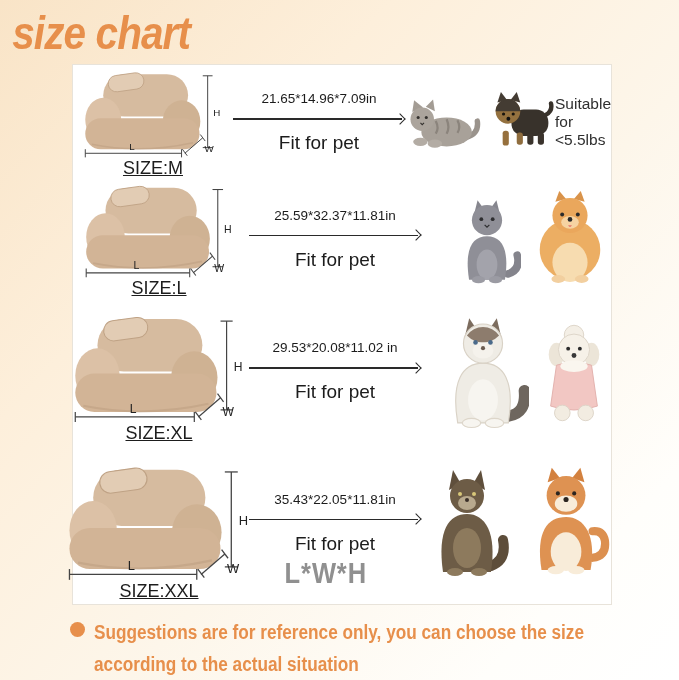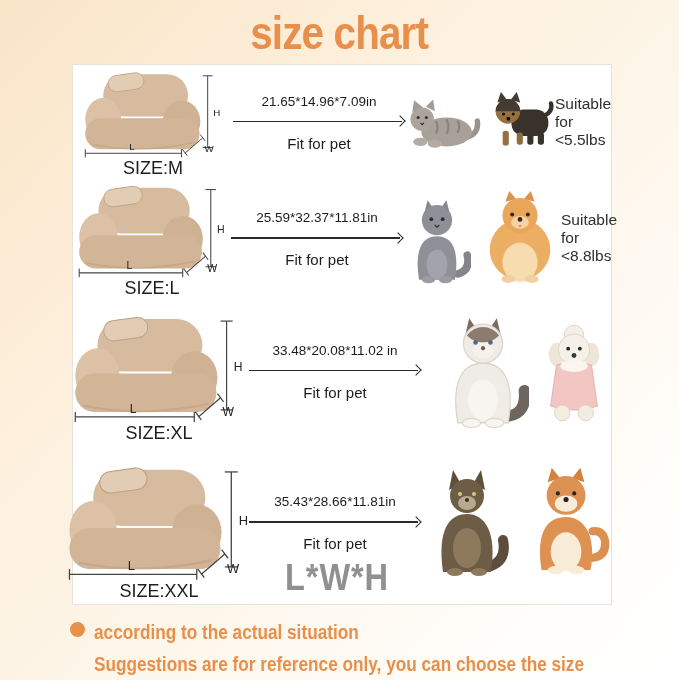--- a/index.html
+++ b/index.html
@@ -5,51 +5,51 @@
   * { margin:0; padding:0; box-sizing:border-box; }
   html,body { width:679px; height:680px; }
   body {
     position:relative; overflow:hidden;
     font-family:"Liberation Sans", sans-serif;
     background:linear-gradient(133deg,#f9e4c7 0%, #fdefdb 30%, #fdf6ea 58%, #fffefb 85%, #ffffff 100%);
   }
   .cond { display:inline-block; transform:scaleX(.88); transform-origin:center; white-space:nowrap; }
   .cond-l { display:inline-block; transform:scaleX(.86); transform-origin:left; white-space:nowrap; }
 
-  .title-wrap { position:absolute; top:6px; left:0; width:100%; text-align:center; }
+  .title-wrap { position:absolute; top:6px; left:0; width:100%; text-align:left;font-style:italic; }
   .title { font-size:46px; font-weight:bold; letter-spacing:-1px; color:#e78f4b; }
 
   .panel {
     position:absolute; left:72px; top:64px; width:540px; height:541px;
     background:#ffffff; border:1px solid #e8e3da;
     display:flex; flex-direction:column; padding-top:1px;
   }
   .row { display:flex; width:100%; }
   .row-m  { height:113px; }
   .row-l  { height:120px; }
   .row-xl { height:145px; }
   .row-xxl{ height:158px; }
 
   .col-sofa { width:172px; display:flex; flex-direction:column; align-items:center; justify-content:flex-end; }
-  .size-label { font-size:18px; color:#1d1d1d; line-height:22px; margin-top:-2px; }
+  .size-label { font-size:18px; color:#1d1d1d; line-height:22px; margin-top:-2px;text-decoration:underline; }
 
   .col-mid { width:180px; display:flex; flex-direction:column; align-items:center; justify-content:center; gap:8px; }
   .dim-text { font-size:13.5px; color:#1c1c1c; }
   .arrow { position:relative; width:172px; height:10px; }
   .arrow::before { content:""; position:absolute; left:0; right:3px; top:4.4px; height:1.4px; background:#2a2a2a; }
   .arrow::after  { content:""; position:absolute; right:1px; top:0.8px; width:7px; height:7px;
                    border-top:1.4px solid #2a2a2a; border-right:1.4px solid #2a2a2a; transform:rotate(45deg); }
-  .fit-text { font-size:15px; color:#1c1c1c;text-align:center; }
+  .fit-text { font-size:19px; color:#1c1c1c;text-align:center; }
 
   .col-pets { flex:1; display:flex; flex-direction:row; align-items:center; justify-content:flex-end; padding-bottom:4px; }
   .pets-row { display:flex; align-items:flex-end; gap:8px; }
   .suitable { font-size:15.5px; color:#2f2f2f; margin-top:2px; }
 
   .lwh { position:absolute; left:205px; top:492px; width:95px; text-align:center;
-         font-size:37px; font-weight:bold; color:#909090; letter-spacing:1px; }
+         font-size:29px; font-weight:bold; color:#909090; letter-spacing:1px; }
 
   .note { position:absolute; left:62px; top:616px; width:600px; display:flex; align-items:flex-start; }
   .note-bullet { width:15px; height:15px; border-radius:50%; background:#e78f4b; margin:6px 9px 0 8px; flex:none; }
   .note-lines { font-size:20px; font-weight:bold; color:#e78f4b; line-height:32px; }
 
   svg text { font-family:"Liberation Sans", sans-serif; }
   .sofa-svg { display:block; }
 </style>
 </head>
 <body>
@@ -192,21 +192,20 @@
           <circle cx="42" cy="27" r="18" fill="#eaa75c"></circle>
           <ellipse cx="42" cy="34" rx="9" ry="6.5" fill="#f6d3a2"></ellipse>
           <circle cx="42" cy="31" r="2.4" fill="#2a2a2a"></circle>
           <path d="M40,37 q2,3.5 4,0" fill="#e4766d"></path>
           <circle cx="34" cy="26" r="2" fill="#2b2b2b"></circle>
             <circle cx="50" cy="26" r="2" fill="#2b2b2b"></circle>
           <ellipse cx="30" cy="92" rx="7" ry="4" fill="#f2cf9f"></ellipse>
             <ellipse cx="54" cy="92" rx="7" ry="4" fill="#f2cf9f"></ellipse>
         </svg>
       </div>
-      <div class="suitable">Suitable for &lt;8.8lbs</div>
     </div>
   </div>
 
   <div class="row row-xl">
     <div class="col-sofa">
       <svg class="sofa-svg" width="172" height="115" viewBox="0 0 170 114">
         <rect x="24" y="10" width="104" height="52" rx="26" fill="#d6bb9f"></rect>
         <g transform="rotate(-8 52 20)">
             <rect x="30" y="10" width="44" height="20" rx="10" fill="#e2ccb4" stroke="#bfa285" stroke-width="1"></rect>
           </g>
@@ -229,21 +228,21 @@
         <g stroke="#444" stroke-width="1.2">
             <line x1="124" y1="107" x2="146" y2="88"></line>
             <line x1="121" y1="102" x2="127" y2="110"></line>
             <line x1="143" y1="84" x2="149" y2="92"></line>
           </g>
         <text x="148" y="106" font-size="12" fill="#222">W</text>
       </svg>
       <div class="size-label">SIZE:XL</div>
     </div>
     <div class="col-mid">
-      <div class="dim-text">33.48*20.08*11.02 in</div>
+      <div class="dim-text">29.53*20.08*11.02 in</div>
       <div class="arrow"></div>
       <div class="fit-text">Fit for pet</div>
     </div>
     <div class="col-pets">
       <div class="pets-row">
         <svg width="92" height="118" viewBox="0 0 80 100">
           <path d="M62,90 q16,-2 14,-22" stroke="#6e665e" stroke-width="10" fill="none" stroke-linecap="round"></path>
           <path d="M18,96 C12,60 22,44 40,44 C58,44 68,60 62,96 Z" fill="#efece5" stroke="#d9d2c6" stroke-width="1"></path>
           <ellipse cx="40" cy="76" rx="13" ry="18" fill="#f7f5f0"></ellipse>
           <polygon points="24,22 28,5 36,17" fill="#7c6c5e"></polygon>
@@ -300,21 +299,21 @@
         <g stroke="#444" stroke-width="1.2">
             <line x1="124" y1="107" x2="146" y2="88"></line>
             <line x1="121" y1="102" x2="127" y2="110"></line>
             <line x1="143" y1="84" x2="149" y2="92"></line>
           </g>
         <text x="148" y="106" font-size="12" fill="#222">W</text>
       </svg>
       <div class="size-label">SIZE:XXL</div>
     </div>
     <div class="col-mid">
-      <div class="dim-text">35.43*28.66*11.81in</div>
+      <div class="dim-text">35.43*22.05*11.81in</div>
       <div class="arrow"></div>
       <div class="fit-text">Fit for pet</div>
     </div>
     <div class="col-pets">
       <div class="pets-row">
         <svg width="84" height="128" viewBox="0 0 84 108">
           <path d="M66,98 q16,-6 12,-26" stroke="#5d4d3a" stroke-width="10" fill="none" stroke-linecap="round"></path>
           <path d="M18,104 C12,62 24,46 42,46 C60,46 72,64 66,104 Z" fill="#6d5c46"></path>
           <ellipse cx="42" cy="80" rx="14" ry="20" fill="#8d7a5d"></ellipse>
           <polygon points="24,22 28,2 36,16" fill="#5f4f3c"></polygon>
@@ -344,16 +343,16 @@
       </div>
     </div>
   </div>
 
   <div class="lwh"><span class="cond">L*W*H</span></div>
 </div>
 
 <div class="note">
   <div class="note-bullet"></div>
   <div class="note-lines">
+    <div><span class="cond-l">Suggestions are for reference only, you can choose the size</span></div>
     <div><span class="cond-l">according to the actual situation</span></div>
-    <div><span class="cond-l">Suggestions are for reference only, you can choose the size</span></div>
   </div>
 </div>
 
 </body></html>

